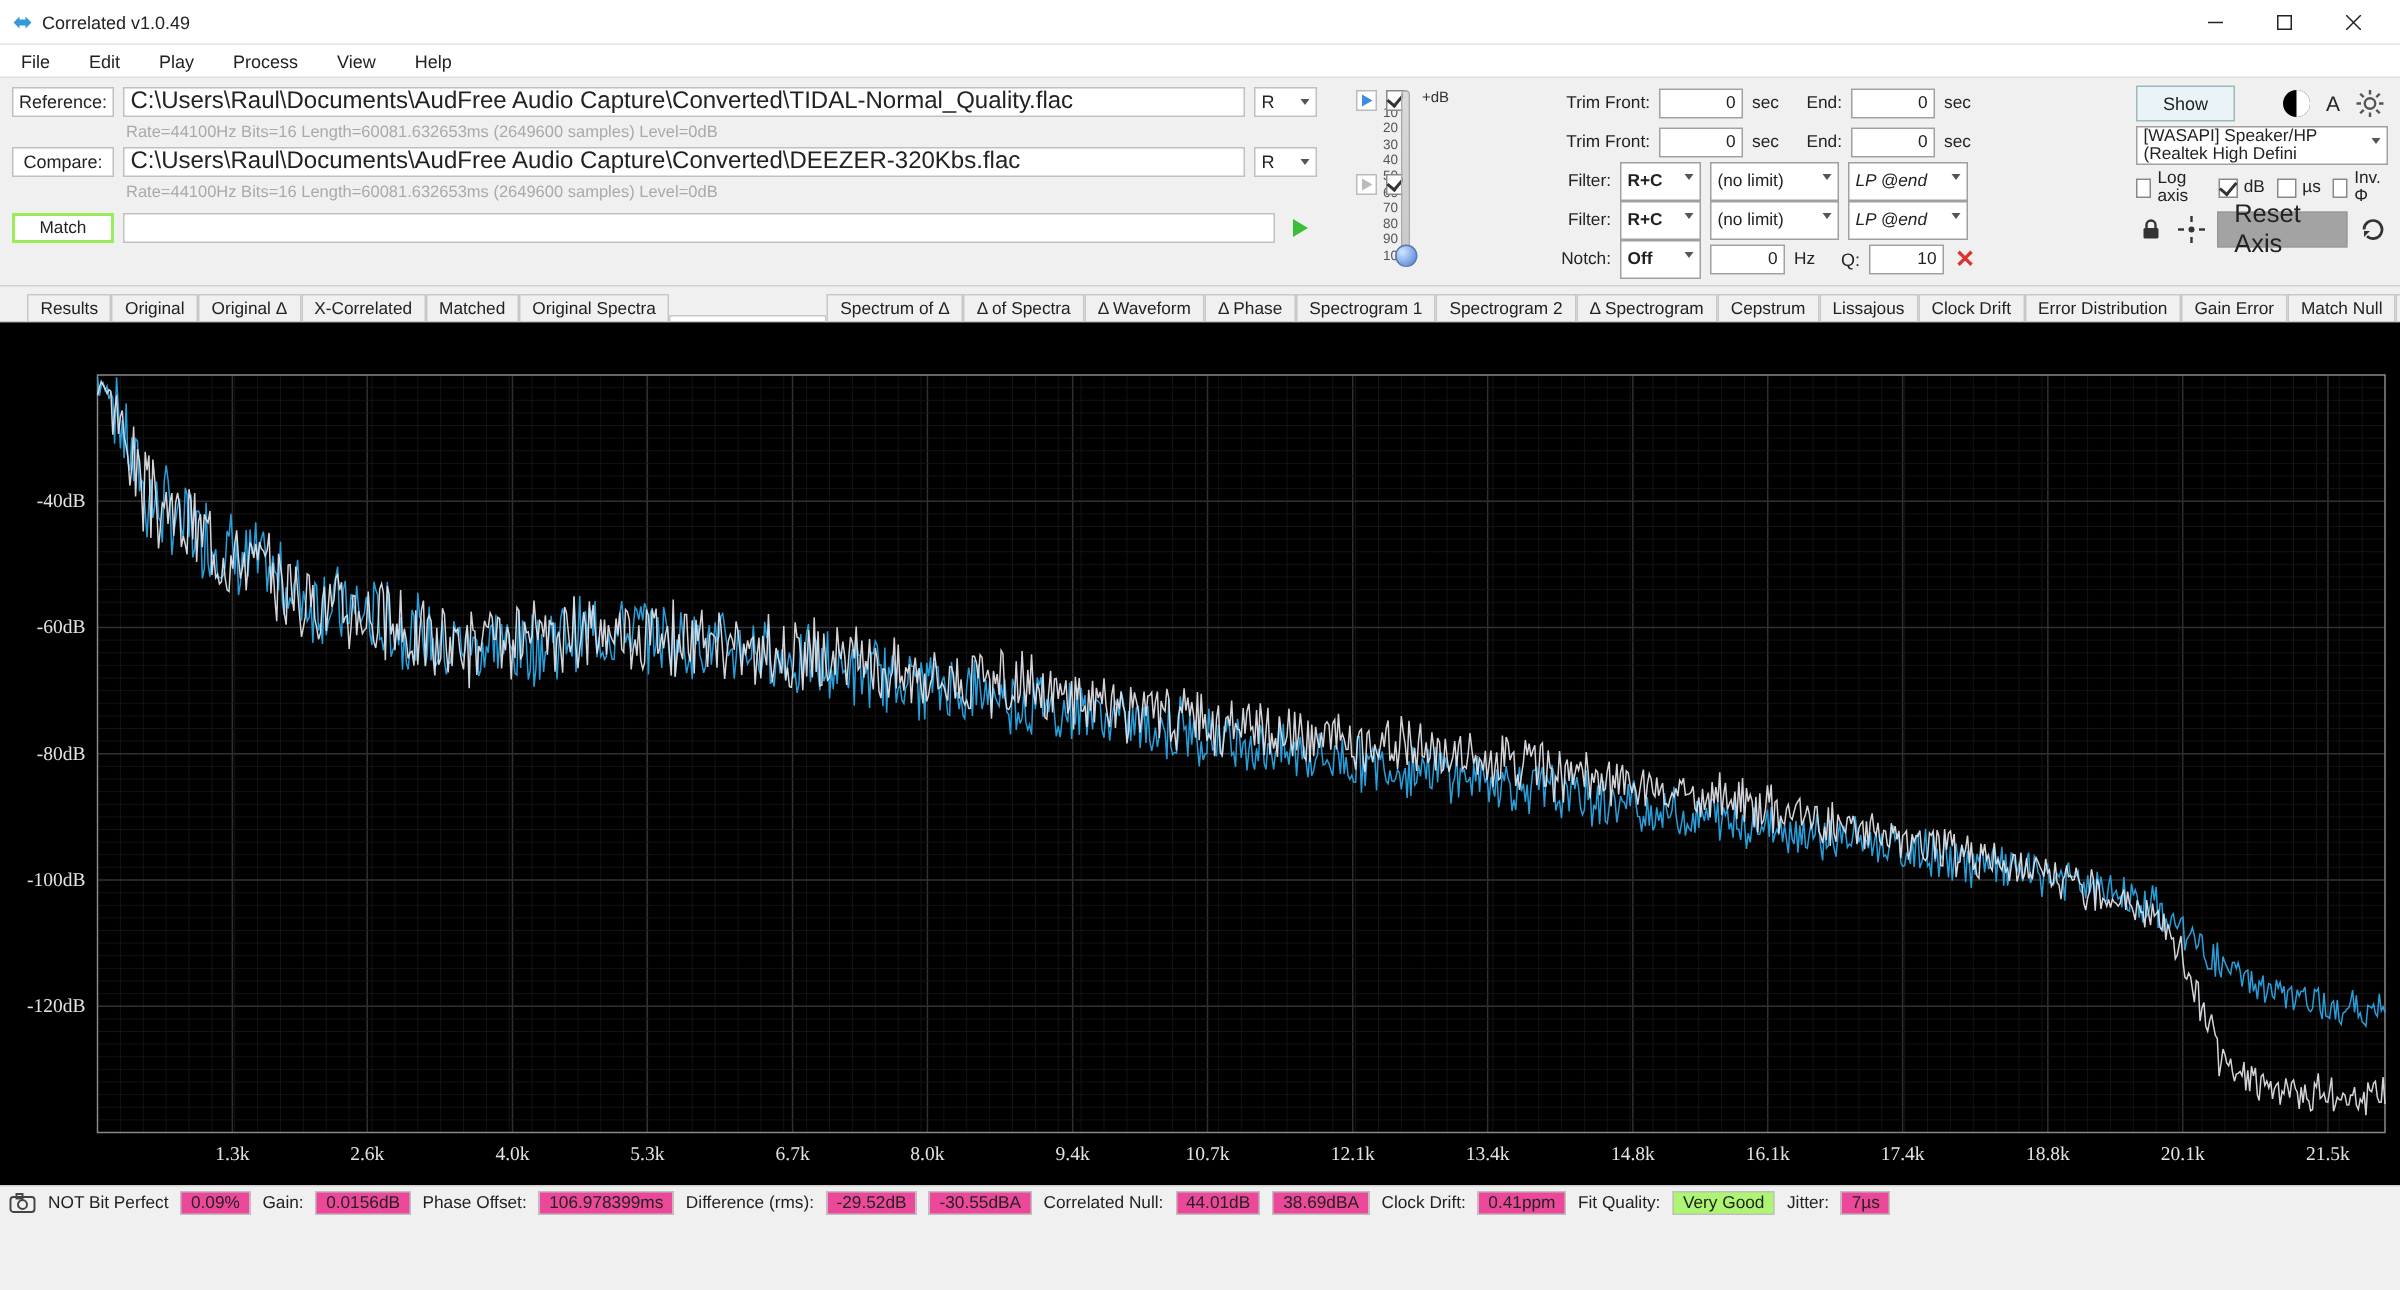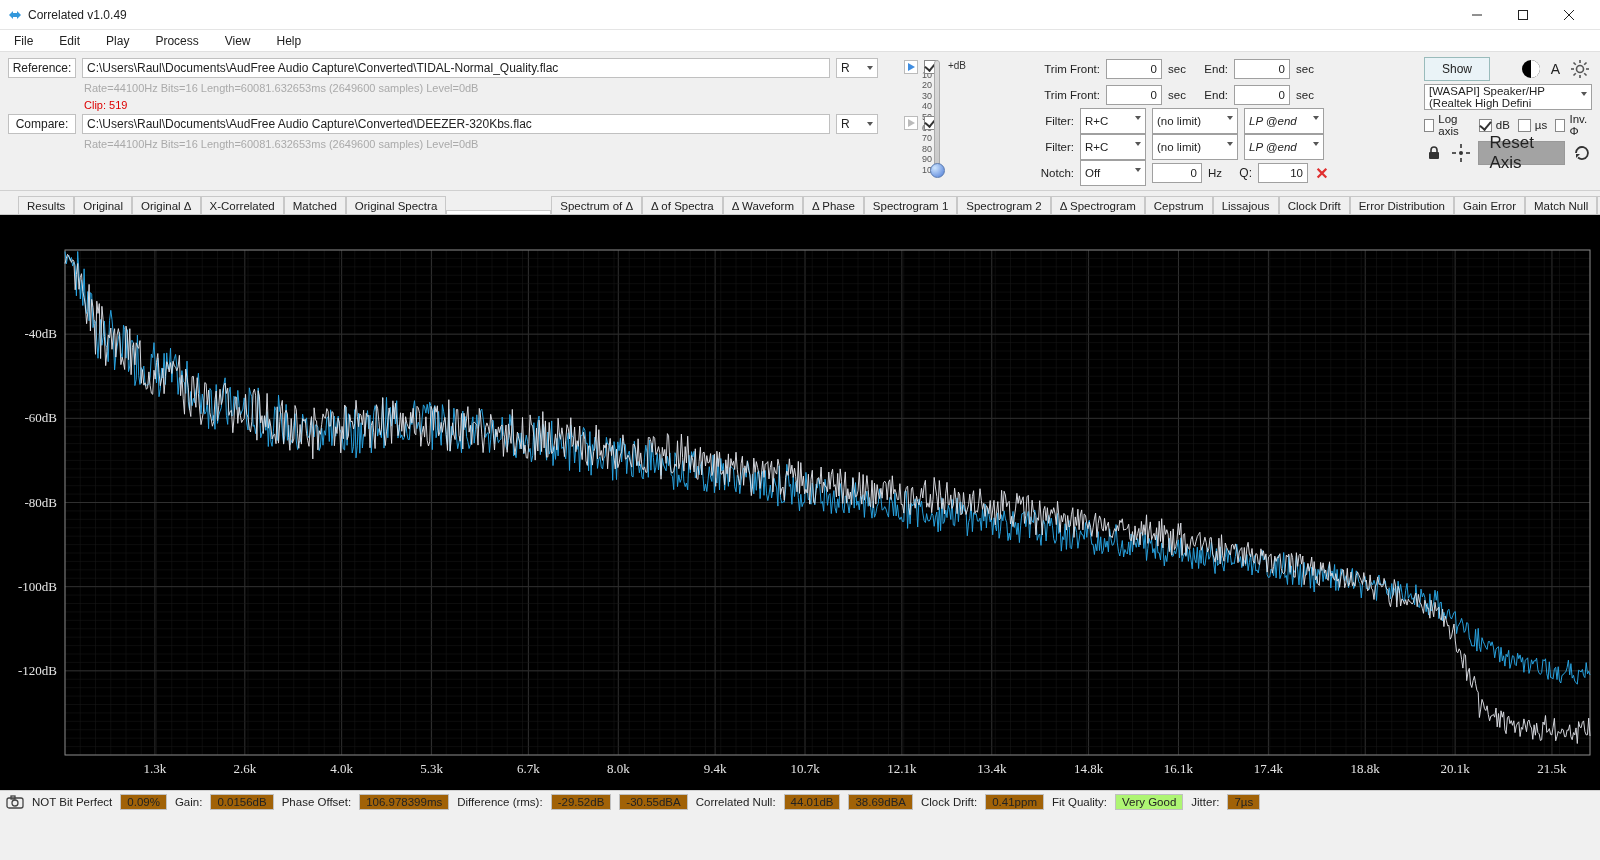--- a/index.html
+++ b/index.html
@@ -47,21 +47,21 @@
     position:relative;
   }
 
   .row { display:flex; align-items:center; gap:6px; }
   .label-box {
     width:68px; height:20px; border:1px solid var(--border);
     background:#fff; display:flex; align-items:center; justify-content:center;
   }
   .path-input {
     flex:1; height:20px; border:1px solid var(--border); background:var(--field-bg);
-    padding:0 4px; font-size:12px; display:flex; align-items:center; overflow:hidden; white-space:nowrap;
+    padding:0 4px; font-size:16px; display:flex; align-items:center; overflow:hidden; white-space:nowrap;
   }
   .ch-sel { width:42px; height:20px; border:1px solid var(--border); background:#fff; display:flex; align-items:center; padding:0 4px; position:relative; }
   .ch-sel::after { content:""; position:absolute; right:4px; top:7px; border-left:3px solid transparent; border-right:3px solid transparent; border-top:4px solid #555; }
   .info-text { font-size:11px; color:#aaa; padding-left:76px; height:16px; display:flex; align-items:center; }
   .clip-text { color:#d00; font-size:11px; padding-left:76px; height:14px; display:flex; align-items:center; }
 
   .match-btn {
     width:68px; height:20px; border:2px solid var(--lime);
     background:#fff; display:flex; align-items:center; justify-content:center;
     font-size:11.5px;
@@ -87,21 +87,21 @@
   .db-label { writing-mode:horizontal-tb; font-size:10px; color:#333; margin-left:4px;}
 
   
   .trim-col { grid-column:3; grid-row:1 / span 4; display:flex; flex-direction:column; gap:4px; padding-left:30px; }
   .trow { display:flex; align-items:center; gap:6px; height:22px; }
   .tlbl { width:60px; text-align:right; font-size:11.5px; }
   .num-in { width:56px; height:20px; border:1px solid var(--border2); background:#fff; text-align:right; padding:0 4px; font-size:11.5px; display:flex; align-items:center; justify-content:flex-end;}
   .unit { width:24px; font-size:11.5px; }
   .sel { border:1px solid var(--border2); background:#fff; height:20px; display:flex; align-items:center; padding:12px 4px; font-size:11.5px; position:relative; }
   .sel::after { content:""; position:absolute; right:4px; top:7px; border-left:3px solid transparent; border-right:3px solid transparent; border-top:4px solid #555; }
-  .sel.w66{width:66px;} .sel.w86{width:86px;} .sel.w80{width:80px;font-style:italic;}
+  .sel.w66{width:54px;font-weight:bold;} .sel.w86{width:86px;} .sel.w80{width:80px;font-style:italic;}
   .red-x { width:16px; height:16px; display:flex; align-items:center; justify-content:center; color:#e03030; font-weight:bold; font-size:16px;}
 
   
   .right-col { grid-column:4; grid-row:1 / span 4; display:flex; flex-direction:column; gap:6px; padding-left:8px; }
   .rrow { display:flex; align-items:center; gap:8px; height:22px; }
   .show-btn { width:66px; height:24px; border:1px solid #7aa;  border-color:#9bb; background:#eaf3f7; display:flex; align-items:center; justify-content:center; font-size:12px;}
   .icon-btn { width:24px; height:24px; display:flex; align-items:center; justify-content:center; }
   .reset-btn { height:24px; border:1px solid #999; padding:0 10px; display:flex; align-items:center; font-size:17px; background:#a3a3a3;}
   .chk-row { display:flex; align-items:center; gap:4px; font-size:11.5px; }
   .chk-row .chk { width:13px; height:13px; }
@@ -112,21 +112,21 @@
   .tab.active { background:var(--tab-active); border-bottom:1px solid #fff; top:16px; }
 
   
   .chart-wrap { background:var(--chart-bg); width:100%; height:575px; position:relative; }
   .chart-title { position:absolute; top:6px; left:0; right:0; text-align:center; color:#fff; font-size:17px; font-weight:600; }
   .chart-settings { position:absolute; top:8px; right:10px; color:#ccc; }
   svg.plot { position:absolute; inset:0; }
 
   
   .status { height:22px; background:var(--bg); display:flex; align-items:center; padding:0 6px; gap:8px; font-size:11.5px; border-top:1px solid #d0d0d0; }
-  .sfield { height:16px; border:1px solid var(--border); background:#a16207; padding:0 6px; display:flex; align-items:center; }
+  .sfield { height:16px; border:1px solid var(--border); background:#ec4899; padding:0 6px; display:flex; align-items:center; }
   .sfield.green { background:var(--green-field); }
 </style>
 </head>
 <body>
 
 <div class="titlebar">
   <span class="app-icon">
     <svg viewBox="0 0 14 14">
         <path d="M1 7 L5 3 L5 5 L9 5 L9 3 L13 7 L9 11 L9 9 L5 9 L5 11 Z" fill="#3498db"></path>
       </svg>
@@ -164,31 +164,37 @@
 
   <div style="grid-column:1; display:flex; flex-direction:column; gap:2px;">
     <div class="row">
       <div class="label-box">Reference:</div>
       <div class="path-input">C:\Users\Raul\Documents\AudFree Audio Capture\Converted\TIDAL-Normal_Quality.flac</div>
       <div class="ch-sel">
           <span>R</span>
         </div>
     </div>
     <div class="info-text">Rate=44100Hz Bits=16 Length=60081.632653ms (2649600 samples) Level=0dB</div>
-    <div class="clip-text">Clip: 519</div>
 
     <div class="row">
       <div class="label-box">Compare:</div>
       <div class="path-input">C:\Users\Raul\Documents\AudFree Audio Capture\Converted\DEEZER-320Kbs.flac</div>
       <div class="ch-sel">
           <span>R</span>
         </div>
     </div>
     <div class="info-text">Rate=44100Hz Bits=16 Length=60081.632653ms (2649600 samples) Level=0dB</div>
 
+    <div class="row" style="margin-top:4px;">
+      <div class="match-btn">Match</div>
+      <div class="match-text"></div>
+      <div class="play-icon-box" style="width:22px;">
+          <div class="play-green"></div>
+        </div>
+    </div>
   </div>
 
   <div style="grid-column:1; grid-row:1; position:relative;">
     <div style="position:absolute; right:-60px; top:2px; display:flex; gap:6px; align-items:center;">
       <div class="play-btn">
           <div class="tri"></div>
         </div>
       <div class="chk checked"></div>
     </div>
     <div style="position:absolute; right:-60px; top:58px; display:flex; gap:6px; align-items:center;">

